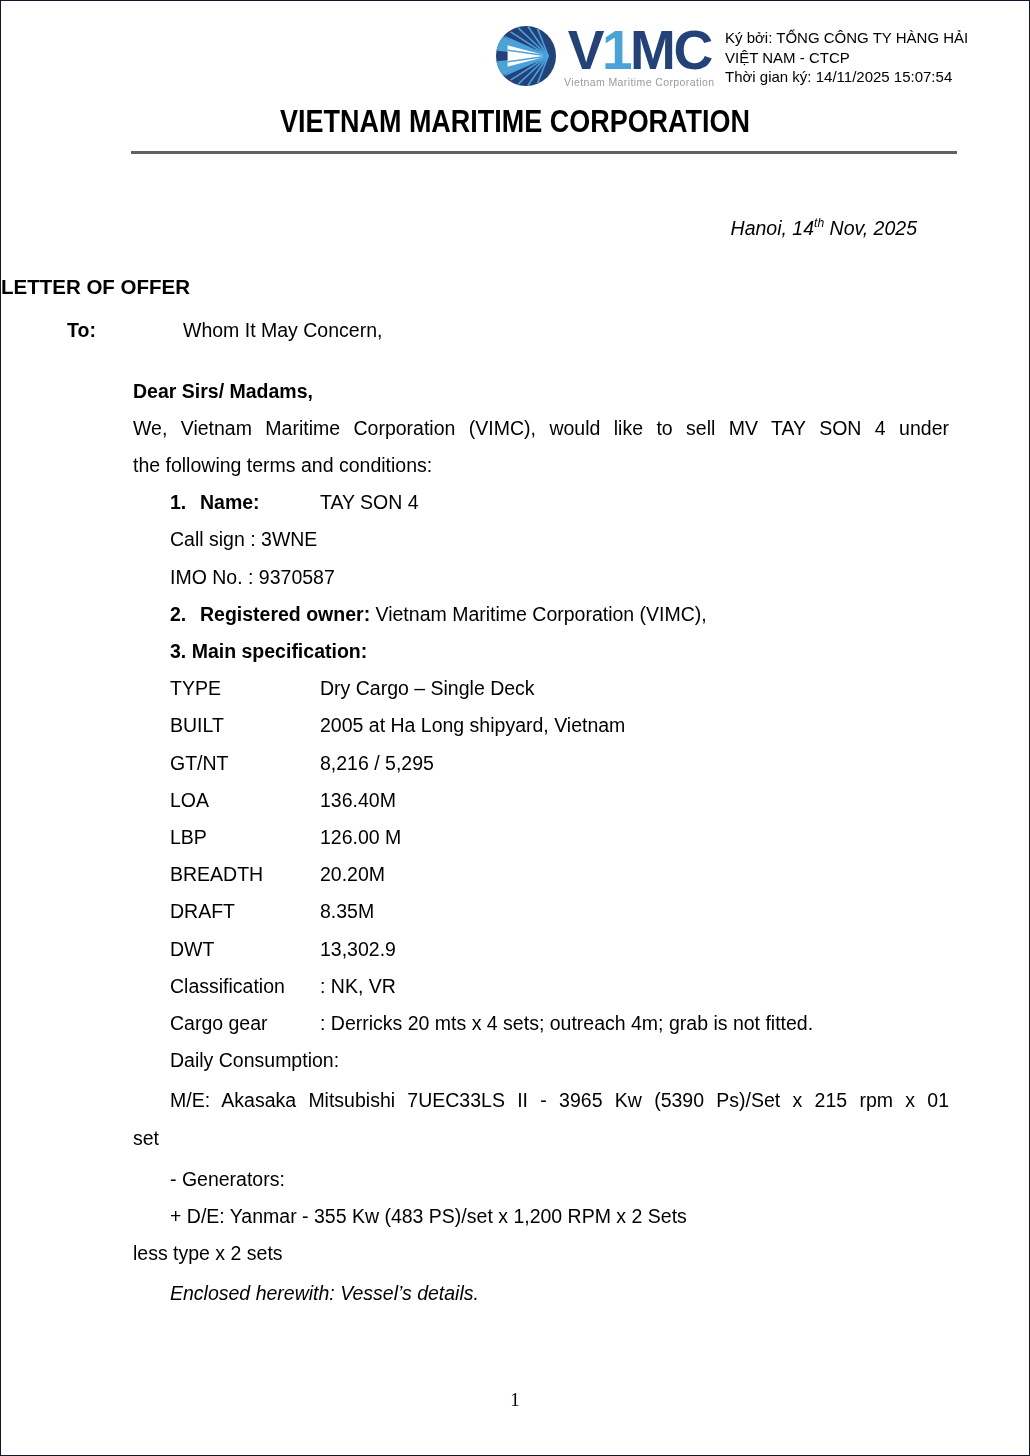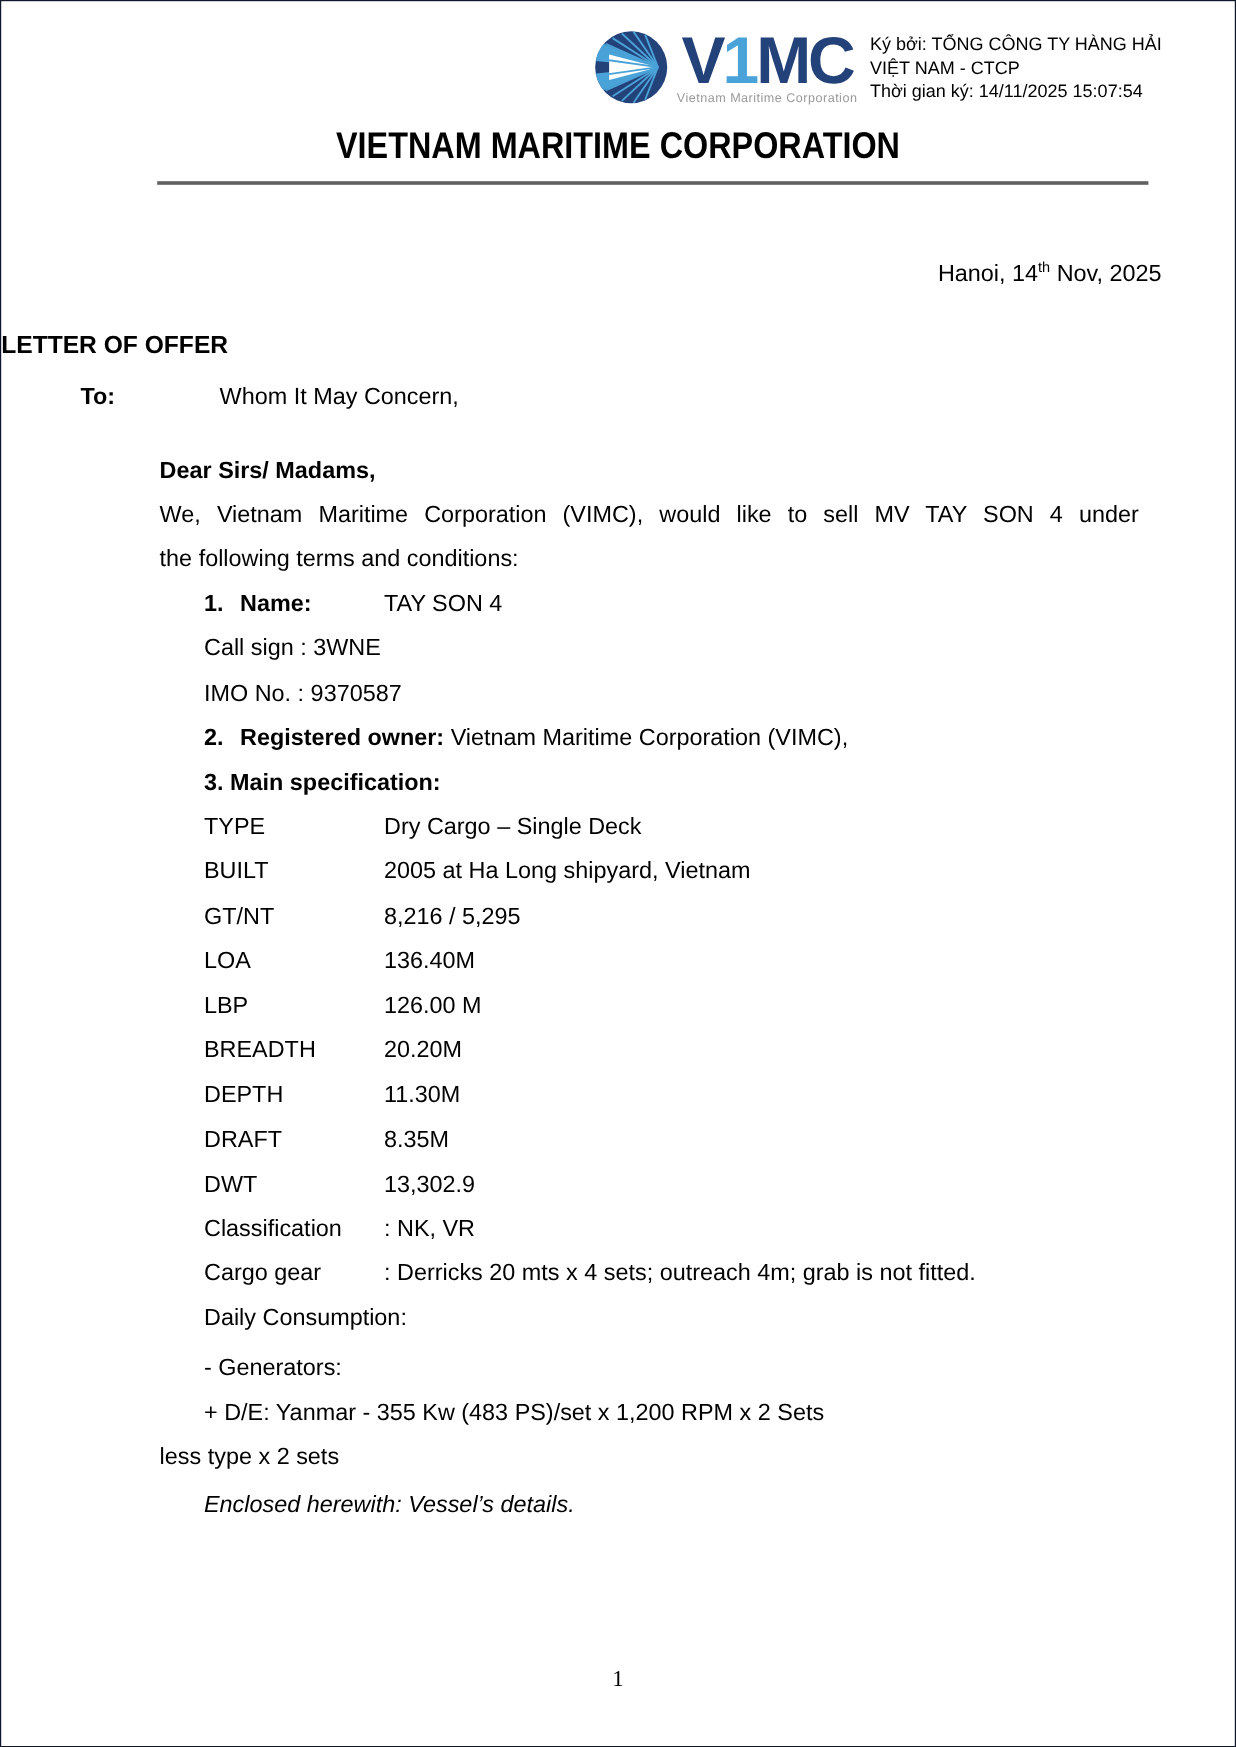--- a/index.html
+++ b/index.html
@@ -20,21 +20,21 @@
   .logo-textblock{margin-left:7px;text-align:center;}
   .logo-word{font-size:55px;font-weight:bold;line-height:50px;letter-spacing:-2.5px;}
   .logo-sub{font-size:10.5px;color:#9a9a9a;margin-top:1px;letter-spacing:.4px;}
   .signature{position:absolute;left:724px;top:27px;font-size:15px;line-height:19.5px;white-space:nowrap;}
   .company-title{
     margin-top:4px;text-align:center;font-size:31px;font-weight:bold;line-height:34px;
     transform:scaleX(.87);transform-origin:50% 50%;letter-spacing:0;
   }
   .rule{border:none;border-top:3px solid #616161;margin:12px 72px 0 130px;}
   
-  .date-line{margin-top:56px;padding-right:61px;text-align:right;font-size:21.5px;line-height:26px;}
+  .date-line{margin-top:56px;padding-right:112px;text-align:right;font-style:italic;font-size:21.5px;line-height:26px;}
   .date-line sup{font-size:.62em;vertical-align:super;}
   .letter-title{margin-top:34px;text-align:left;font-size:20.5px;font-weight:bold;line-height:24px;}
   .body-text{font-size:19.5px;}
   .to-line{margin:14px 0 0 66px;line-height:34px;}
   .to-label{font-weight:bold;display:inline-block;width:116px;}
   .salutation{margin:26px 0 0 132px;font-weight:bold;line-height:37.2px;}
   .block{margin:0 80px 0 132px;line-height:37.2px;}
   .jline{text-align:justify;text-align-last:justify;}
   .indented{text-indent:37px;}
   .list{margin:0 80px 0 169px;line-height:37.2px;}
@@ -111,29 +111,32 @@
     <div>IMO No. : 9370587</div>
     <div><span class="num">2.</span><span class="bold">Registered owner:</span><span> Vietnam Maritime Corporation (VIMC),</span></div>
     <div class="bold">3. Main specification:</div>
 
     <div><span class="spec-label">TYPE</span><span>Dry Cargo – Single Deck</span></div>
     <div><span class="spec-label">BUILT</span><span>2005 at Ha Long shipyard, Vietnam</span></div>
     <div><span class="spec-label">GT/NT</span><span>8,216 / 5,295</span></div>
     <div><span class="spec-label">LOA</span><span>136.40M</span></div>
     <div><span class="spec-label">LBP</span><span>126.00 M</span></div>
     <div><span class="spec-label">BREADTH</span><span>20.20M</span></div>
-    <div><span class="spec-label">DEPTH</span><span>11.30M</span></div>
     <div><span class="spec-label">DRAFT</span><span>8.35M</span></div>
     <div><span class="spec-label">DWT</span><span>13,302.9</span></div>
     <div><span class="spec-label">Classification</span><span>: NK, VR</span></div>
     <div><span class="spec-label">Cargo gear</span><span>: Derricks 20 mts x 4 sets; outreach 4m; grab is not fitted.</span></div>
 
     <div>Daily Consumption:</div>
   </div>
 
+  <div class="block body-text mt3">
+    <div class="jline indented">M/E: Akasaka Mitsubishi 7UEC33LS II - 3965 Kw (5390 Ps)/Set x 215 rpm x 01</div>
+    <div>set</div>
+  </div>
 
   <div class="list body-text mt4">
     <div>- Generators:</div>
     <div>+ D/E: Yanmar - 355 Kw (483 PS)/set x 1,200 RPM x 2 Sets</div>
   </div>
 
   <div class="block body-text">
     <div>less type x 2 sets</div>
   </div>
 

